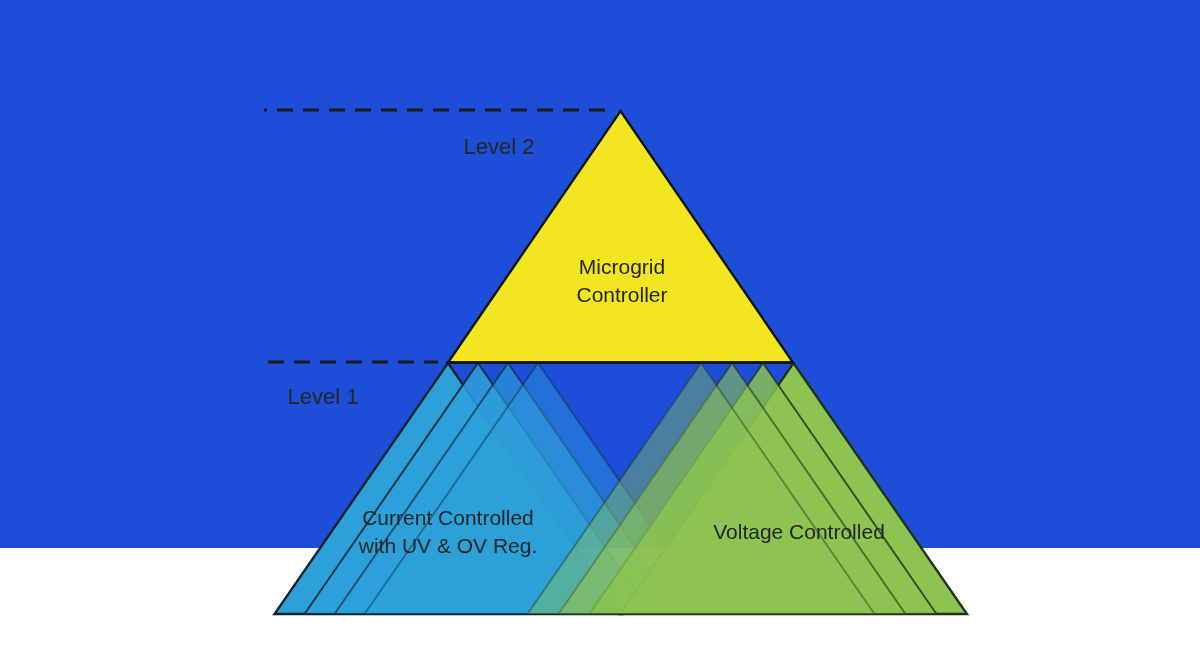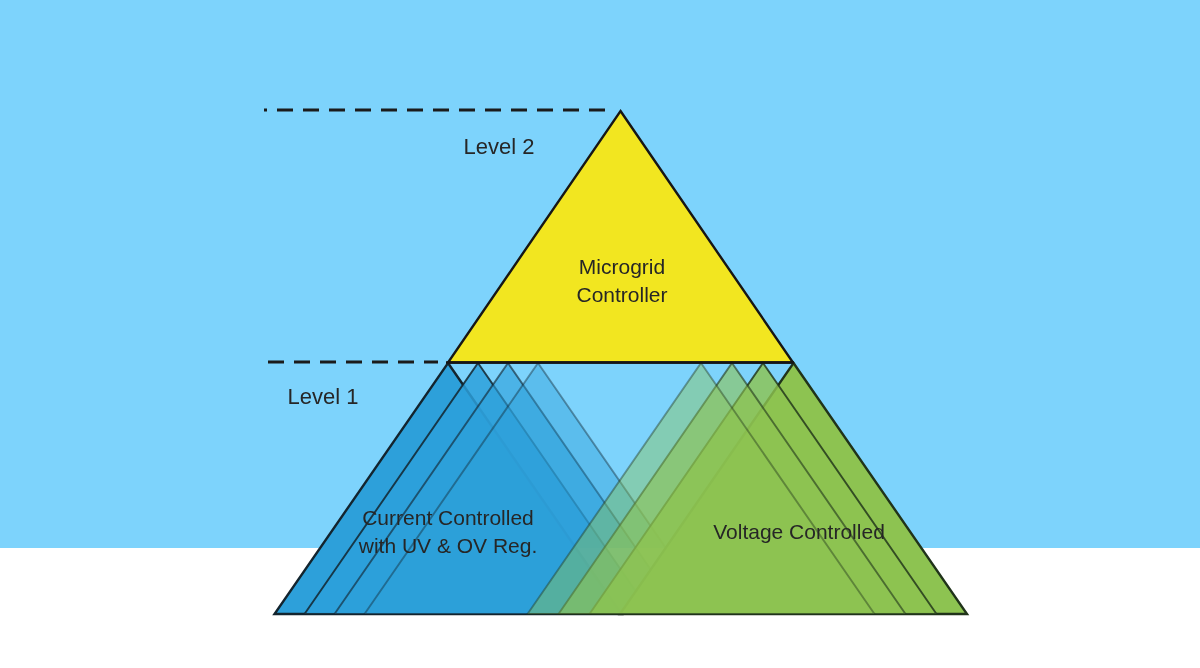--- a/index.html
+++ b/index.html
@@ -8,21 +8,21 @@
     background: #ffffff;
     width: 1200px;
     height: 668px;
     overflow: hidden;
     font-family: "Liberation Sans", sans-serif;
   }
   #stage {
     position: relative;
     width: 1200px;
     height: 548px;
-    background: #7dd3fc;
+    background: #1d4ed8;
   }
   svg text {
     font-family: "Liberation Sans", sans-serif;
   }
   .level-label { font-size: 22px; }
   .tri-label   { font-size: 21px; }
 </style>
 </head>
 <body>
 

